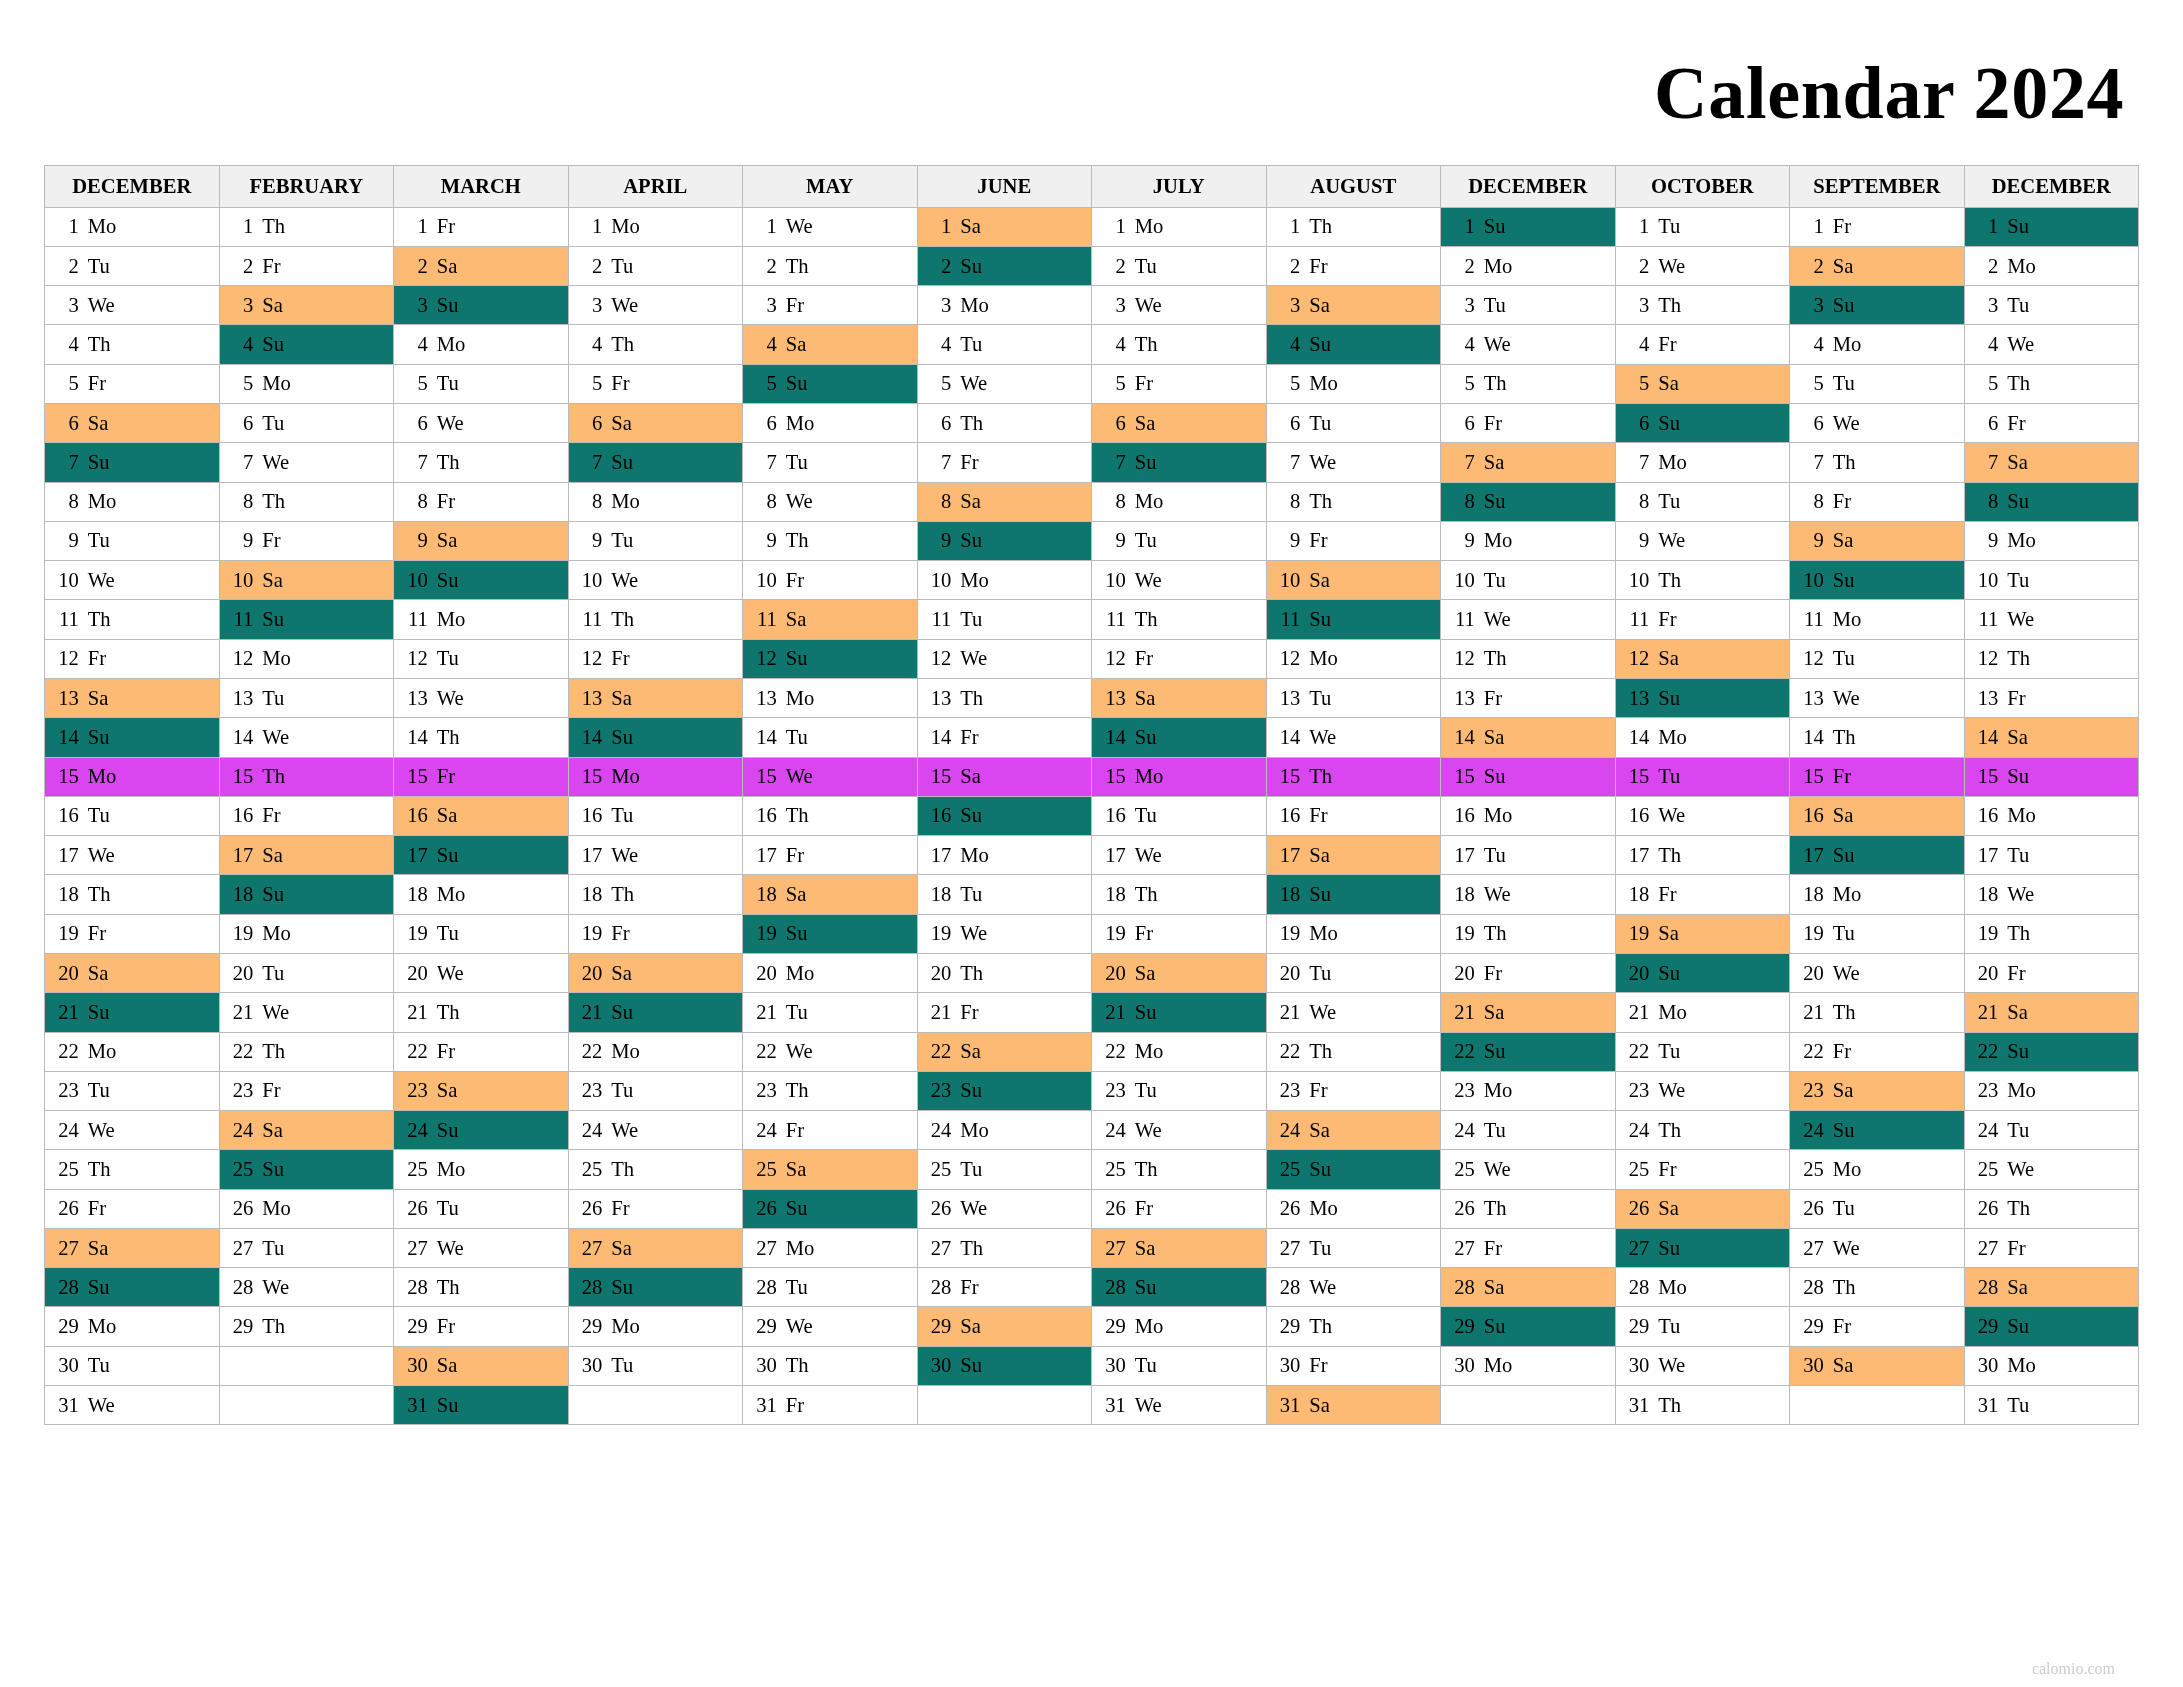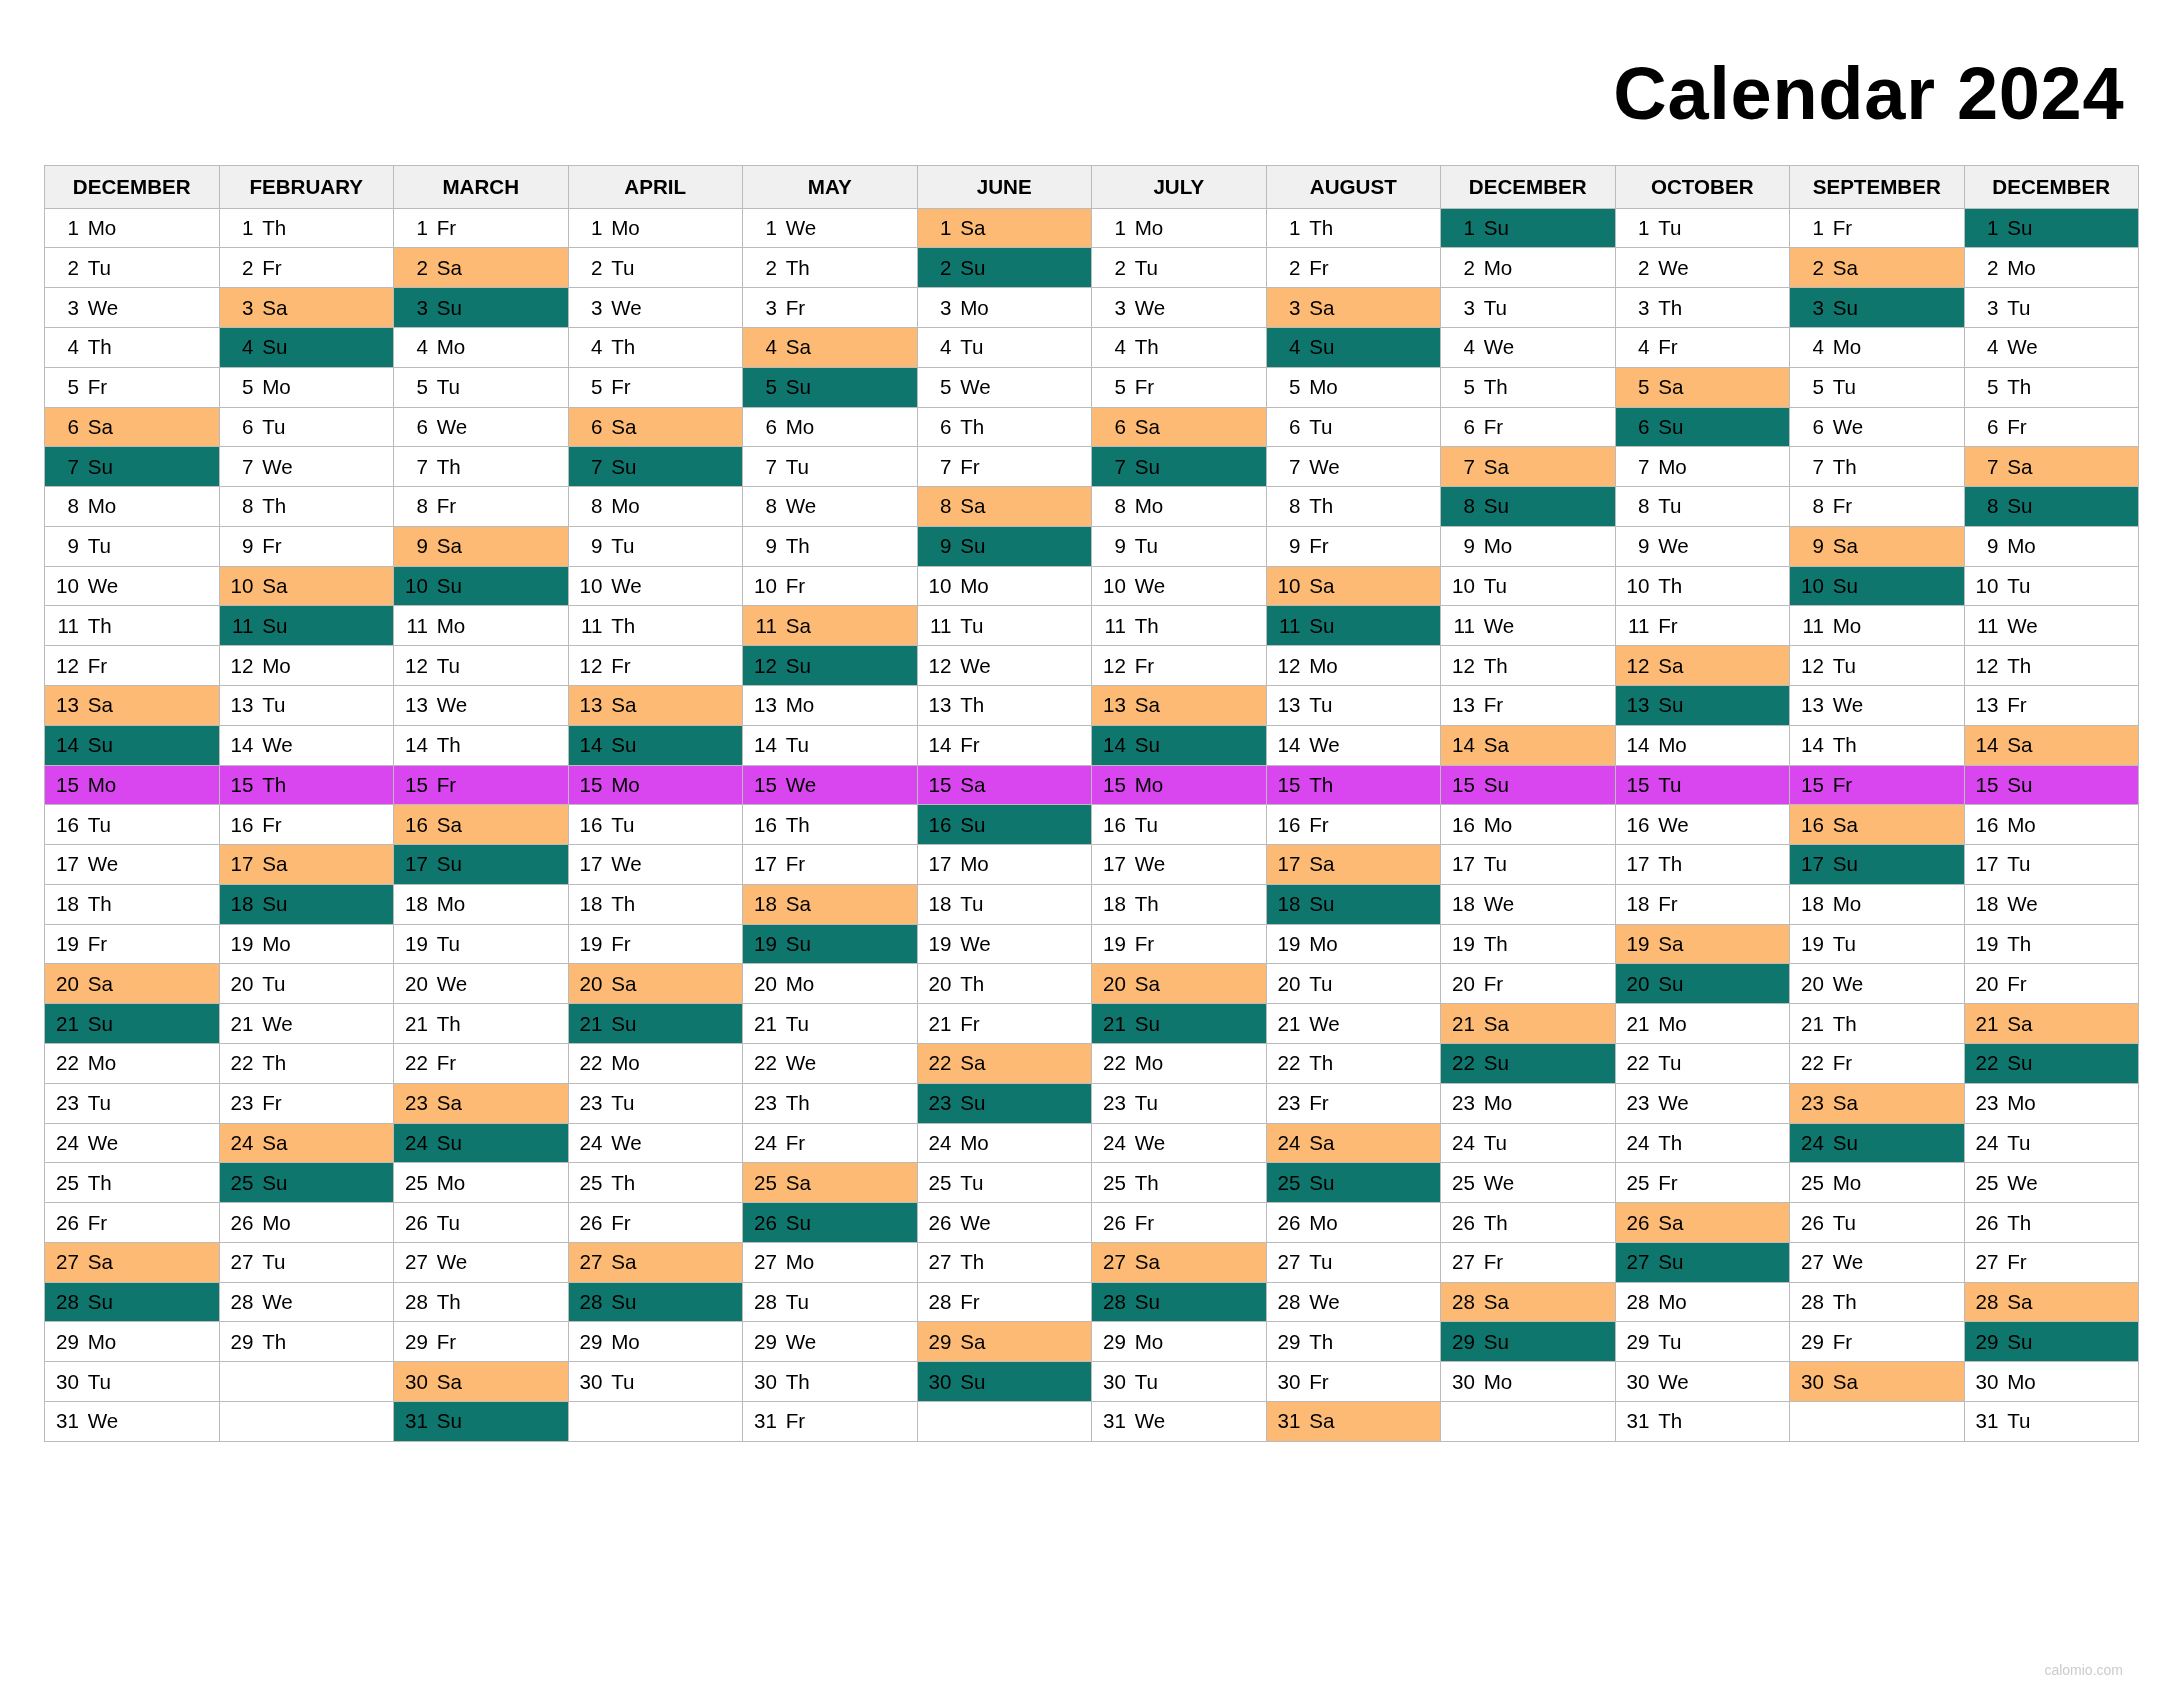--- a/index.html
+++ b/index.html
@@ -1,26 +1,26 @@
 <!DOCTYPE html>
 <html style="font-size:11.8px"><head>
 <meta charset="utf-8">
 <style>
   html,body{margin:0;padding:0;background:#fff;font-family:Arial,Helvetica,sans-serif;}
-  .page{width:2183px;height:1687px;box-sizing:border-box;padding:29px 44px 14.7px 44px;position:relative;}
+  .page{width:2183px;height:1687px;box-sizing:border-box;padding:29px 44px 14.7px 44px;position:relative;font-family:Liberation Serif, serif;}
   .title{font-size:74px;font-weight:bold;text-align:right;margin:22px 14.7px 29px 0;letter-spacing:0.7px;}
   table.cal{border-collapse:collapse;width:100%;table-layout:fixed;}
   table.cal th{background:#f0f0f0;border:0.7px solid #bbb;font-size:20.6px;font-weight:bold;padding:8.8px 0;text-align:center;}
   table.cal td{border:0.7px solid #bbb;font-size:20.6px;padding:7.4px 0 7.4px 7.4px;height:23.5px;vertical-align:middle;}
   table.cal td .dn{display:inline-block;min-width:26.5px;text-align:right;margin-right:8.8px;}
   table.cal td .dw{display:inline-block;}
   td.sat{background:#fdba74;}
   td.sun{background:#0f766e;}
   td.day15{background:#d946ef;}
-  .footer{position:absolute;right:60px;bottom:8.8px;font-size:14px;color:#ccc;}
+  .footer{position:absolute;right:68px;bottom:8.8px;font-size:16px;color:#ccc;}
 </style>
 </head>
 <body>
 
 <div class="page">
   <div class="title">Calendar 2024</div>
   <table class="cal">
     <thead>
       <tr id="hdr-row">
           <th>DECEMBER</th>

